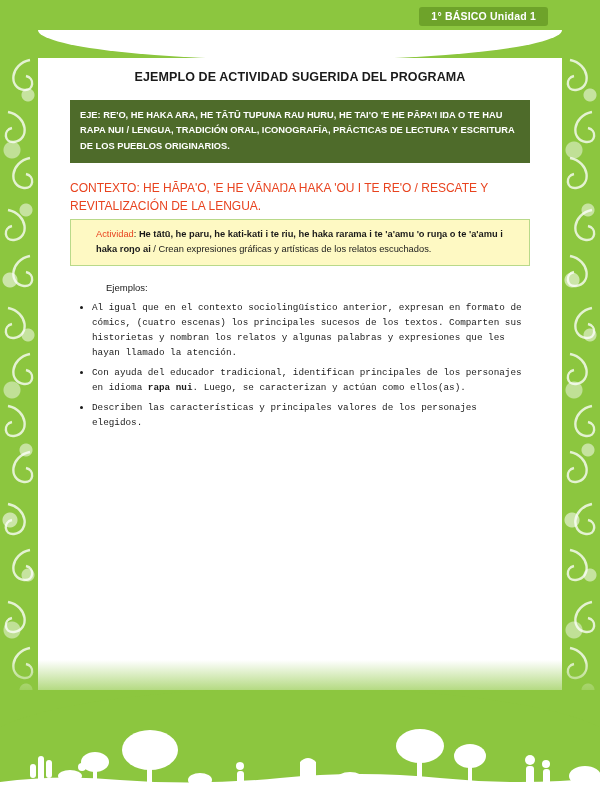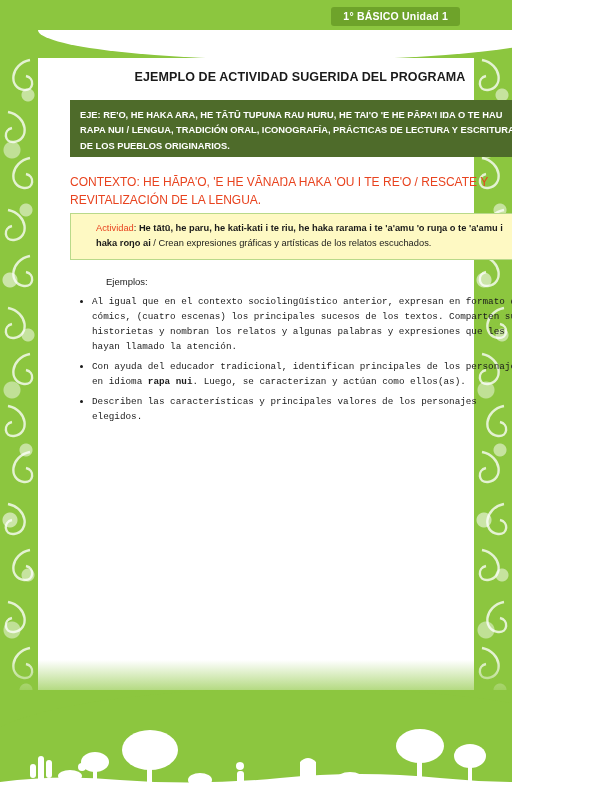--- a/index.html
+++ b/index.html
@@ -8,21 +8,21 @@
   }
   body {
     width: 600px;
     height: 800px;
     font-family: "Liberation Sans", sans-serif;
     background: #ffffff;
     overflow: hidden;
   }
   .page {
     position: relative;
-    width: 512px;
+    width: 600px;
     height: 800px;
     background: #ffffff;
     overflow: hidden;
   }
 
   
   .frame-left, .frame-right {
     position: absolute;
     top: 0;
     width: 38px;
@@ -128,21 +128,21 @@
     color: #1a1a1a;
     margin: 8px 0 16px 0;
     letter-spacing: .1px;
   }
   .eje-box {
     background: #4e6b2a;
     color: #ffffff;
     font-size: 9.3px;
     font-weight: bold;
     line-height: 1.65;
-    padding: 8px 10px 3px 10px;
+    padding: 8px 10px 9px 10px;
     margin-bottom: 16px;
   }
   .contexto {
     color: #e8431f;
     font-size: 12px;
     font-weight: normal;
     line-height: 1.5;
     margin-bottom: 4px;
   }
   .actividad-box {

